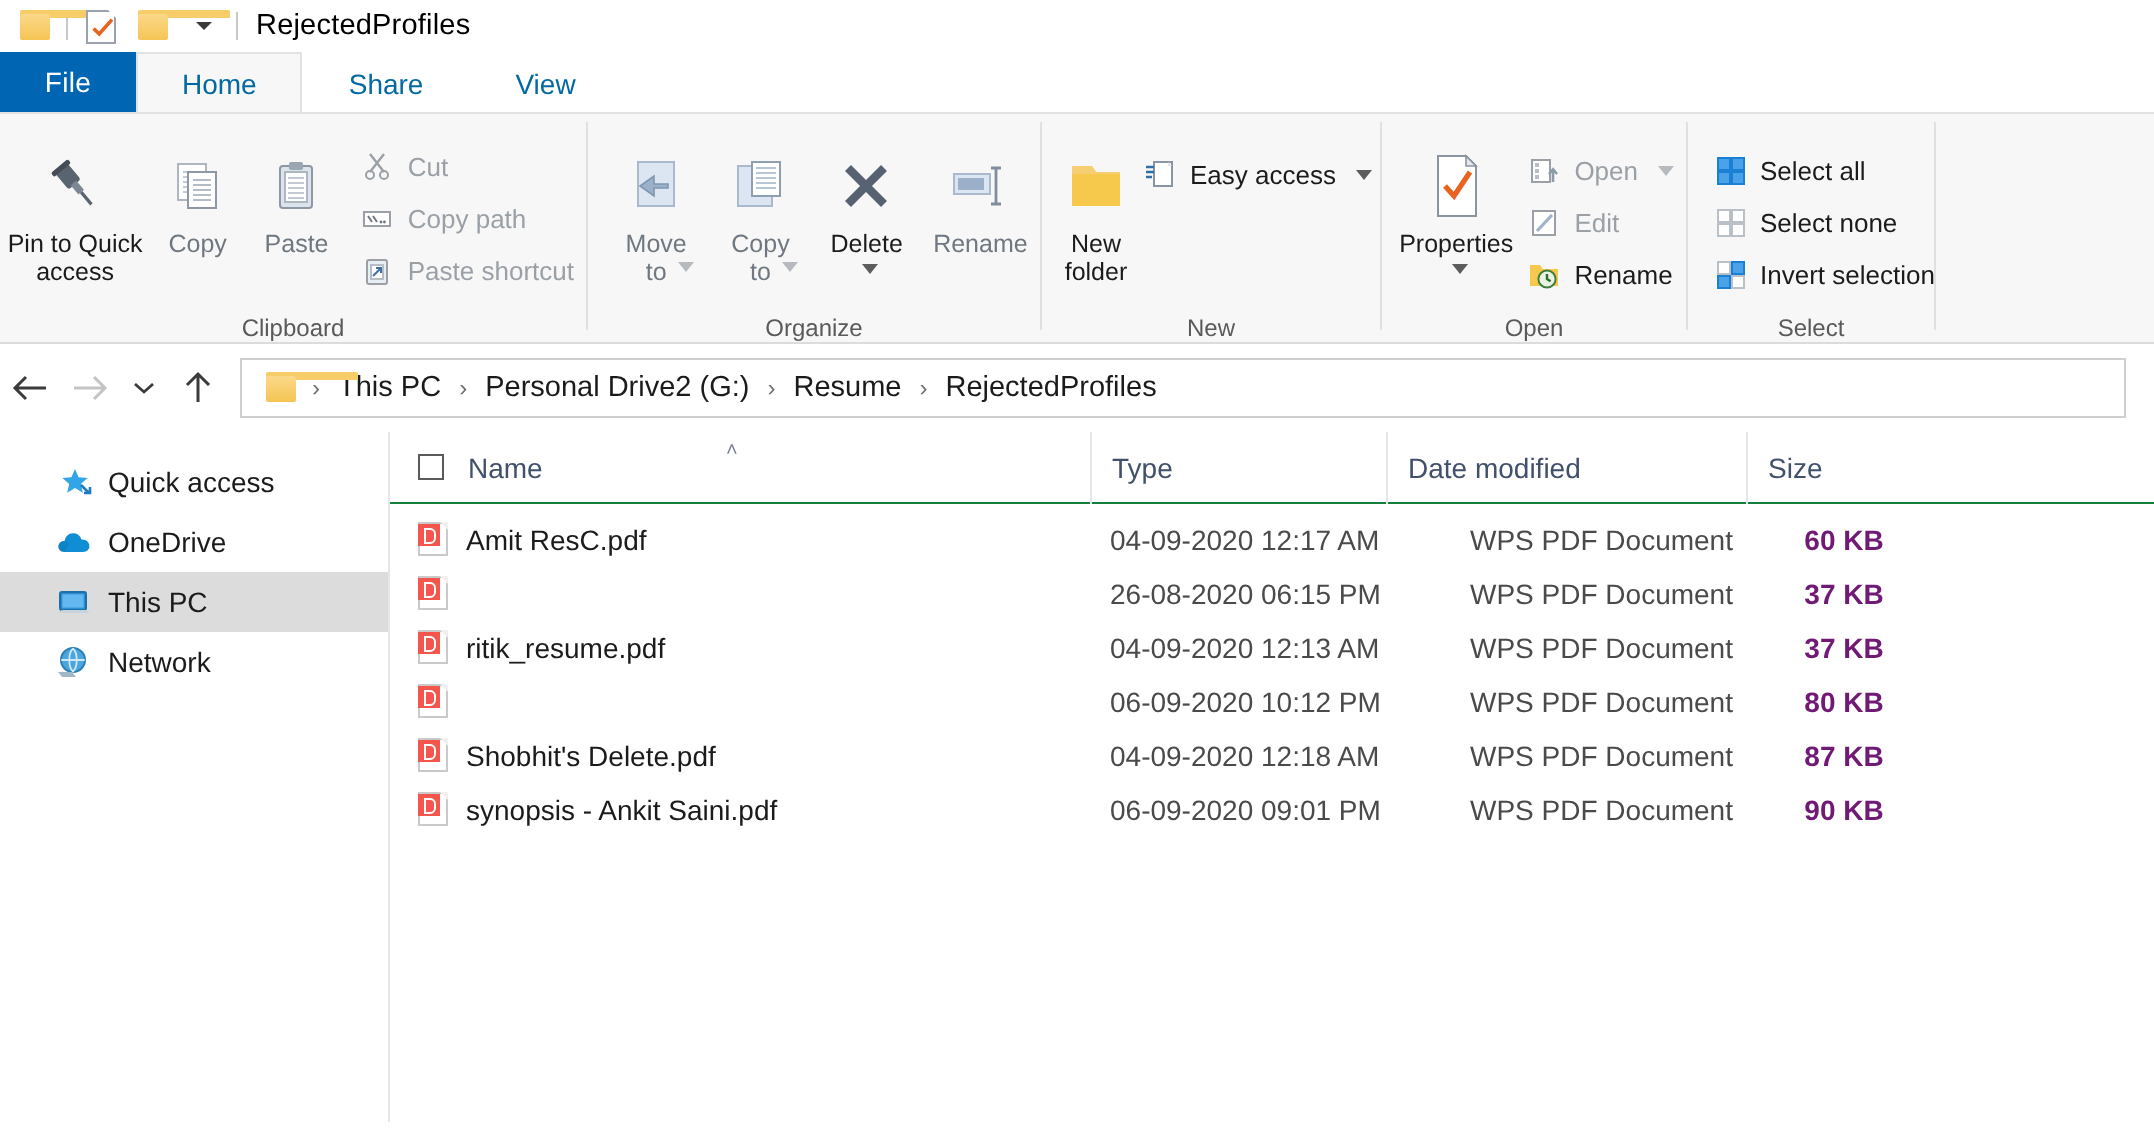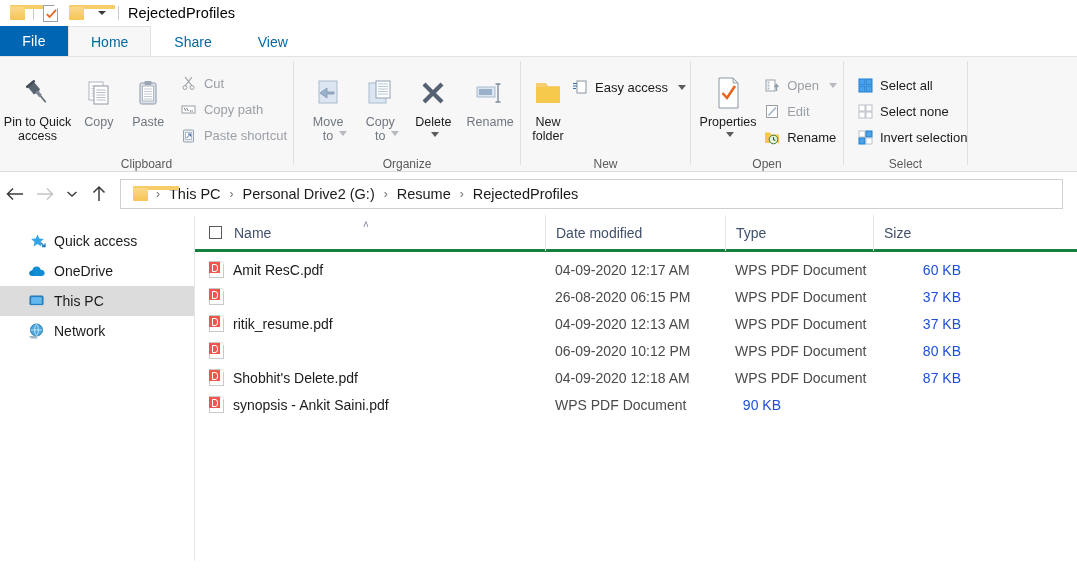--- a/index.html
+++ b/index.html
@@ -119,21 +119,21 @@
     width: 195px; border-right:1px solid #e6e6e6; padding-top:10px; background:#fff;
   }
   .navitem {
     height:30px; display:flex; align-items:center; gap:8px; padding-left:28px;
     font-size:14px; color:#1b1b1b;
   }
   .navitem.selected { background:#dcdcdc; }
   .navicon { width:18px; height:18px; display:flex; align-items:center; justify-content:center; }
 
   .content { flex:1; background:#fff; display:flex; flex-direction:column; }
-  .colhdr { height:36px; display:flex; align-items:center; border-bottom:3px solid #15803d; position:relative; }
+  .colhdr { height:36px; display:flex; align-items:center; border-bottom:1px solid #15803d; position:relative; }
   .colhdr .cell {
     font-size:14px; color:#41506b; height:36px; display:flex; align-items:center;
     padding-left:10px; position:relative;
   }
   .colhdr .cell + .cell { border-left:1px solid #e6e6e6; }
   .c-name { width: 350px; gap:12px; padding-left:14px !important; }
   .c-date { width: 180px; }
   .c-type { width: 148px; }
   .c-size { width: 100px; }
   .hdr-check {
@@ -141,21 +141,21 @@
   }
   .sort-caret {
     position:absolute; left:168px; top:4px; font-size:10px; color:#7a8296;
   }
 
   .rows { padding-top:4px; }
   .row { height:27px; display:flex; align-items:center; font-size:14px; color:#1b1b1b; }
   .row .f-name { width:350px; display:flex; align-items:center; gap:9px; padding-left:14px; white-space:nowrap; }
   .row .f-date { width:180px; padding-left:10px; color:#4a4a4a; }
   .row .f-type { width:148px; padding-left:10px; color:#4a4a4a; }
-  .row .f-size { width:100px; padding-left:10px; color:#1d4ed8; text-align:right; padding-right:12px; }
+  .row .f-size { width:100px; padding-left:10px; color:#701a75; text-align:center; padding-right:12px;font-weight:bold; }
 
   
   .pdficon { position:relative; width:15px; height:17px; flex:0 0 15px; }
   .pdficon .pg {
     position:absolute; inset:0; background:#fff; border:1px solid #c9c9c9;
   }
   .pdficon .pg:after{
     content:""; position:absolute; right:-1px; top:-1px;
     border-left:4px solid transparent; border-top:4px solid #f0f0f0;
   }
@@ -554,22 +554,22 @@
     </div>
 
     <div class="content">
 
       <div class="colhdr">
         <div class="cell c-name">
           <span class="hdr-check"></span>
           <span>Name</span>
           <span class="sort-caret">˄</span>
         </div>
+        <div class="cell c-type">Type</div>
         <div class="cell c-date">Date modified</div>
-        <div class="cell c-type">Type</div>
         <div class="cell c-size">Size</div>
       </div>
 
       <div class="rows">
 
         <div class="row">
           <div class="f-name">
             <span class="pdficon">
                 <span class="pg"></span>
                 <span class="badge"></span>
@@ -632,20 +632,21 @@
         </div>
 
         <div class="row">
           <div class="f-name">
             <span class="pdficon">
                 <span class="pg"></span>
                 <span class="badge"></span>
               </span>
             <span>synopsis - Ankit Saini.pdf</span>
           </div>
+          <div class="f-date">06-09-2020 09:01 PM</div>
           <div class="f-type">WPS PDF Document</div>
           <div class="f-size">90 KB</div>
         </div>
 
       </div>
     </div>
   </div>
 </div>
 
 </body></html>

